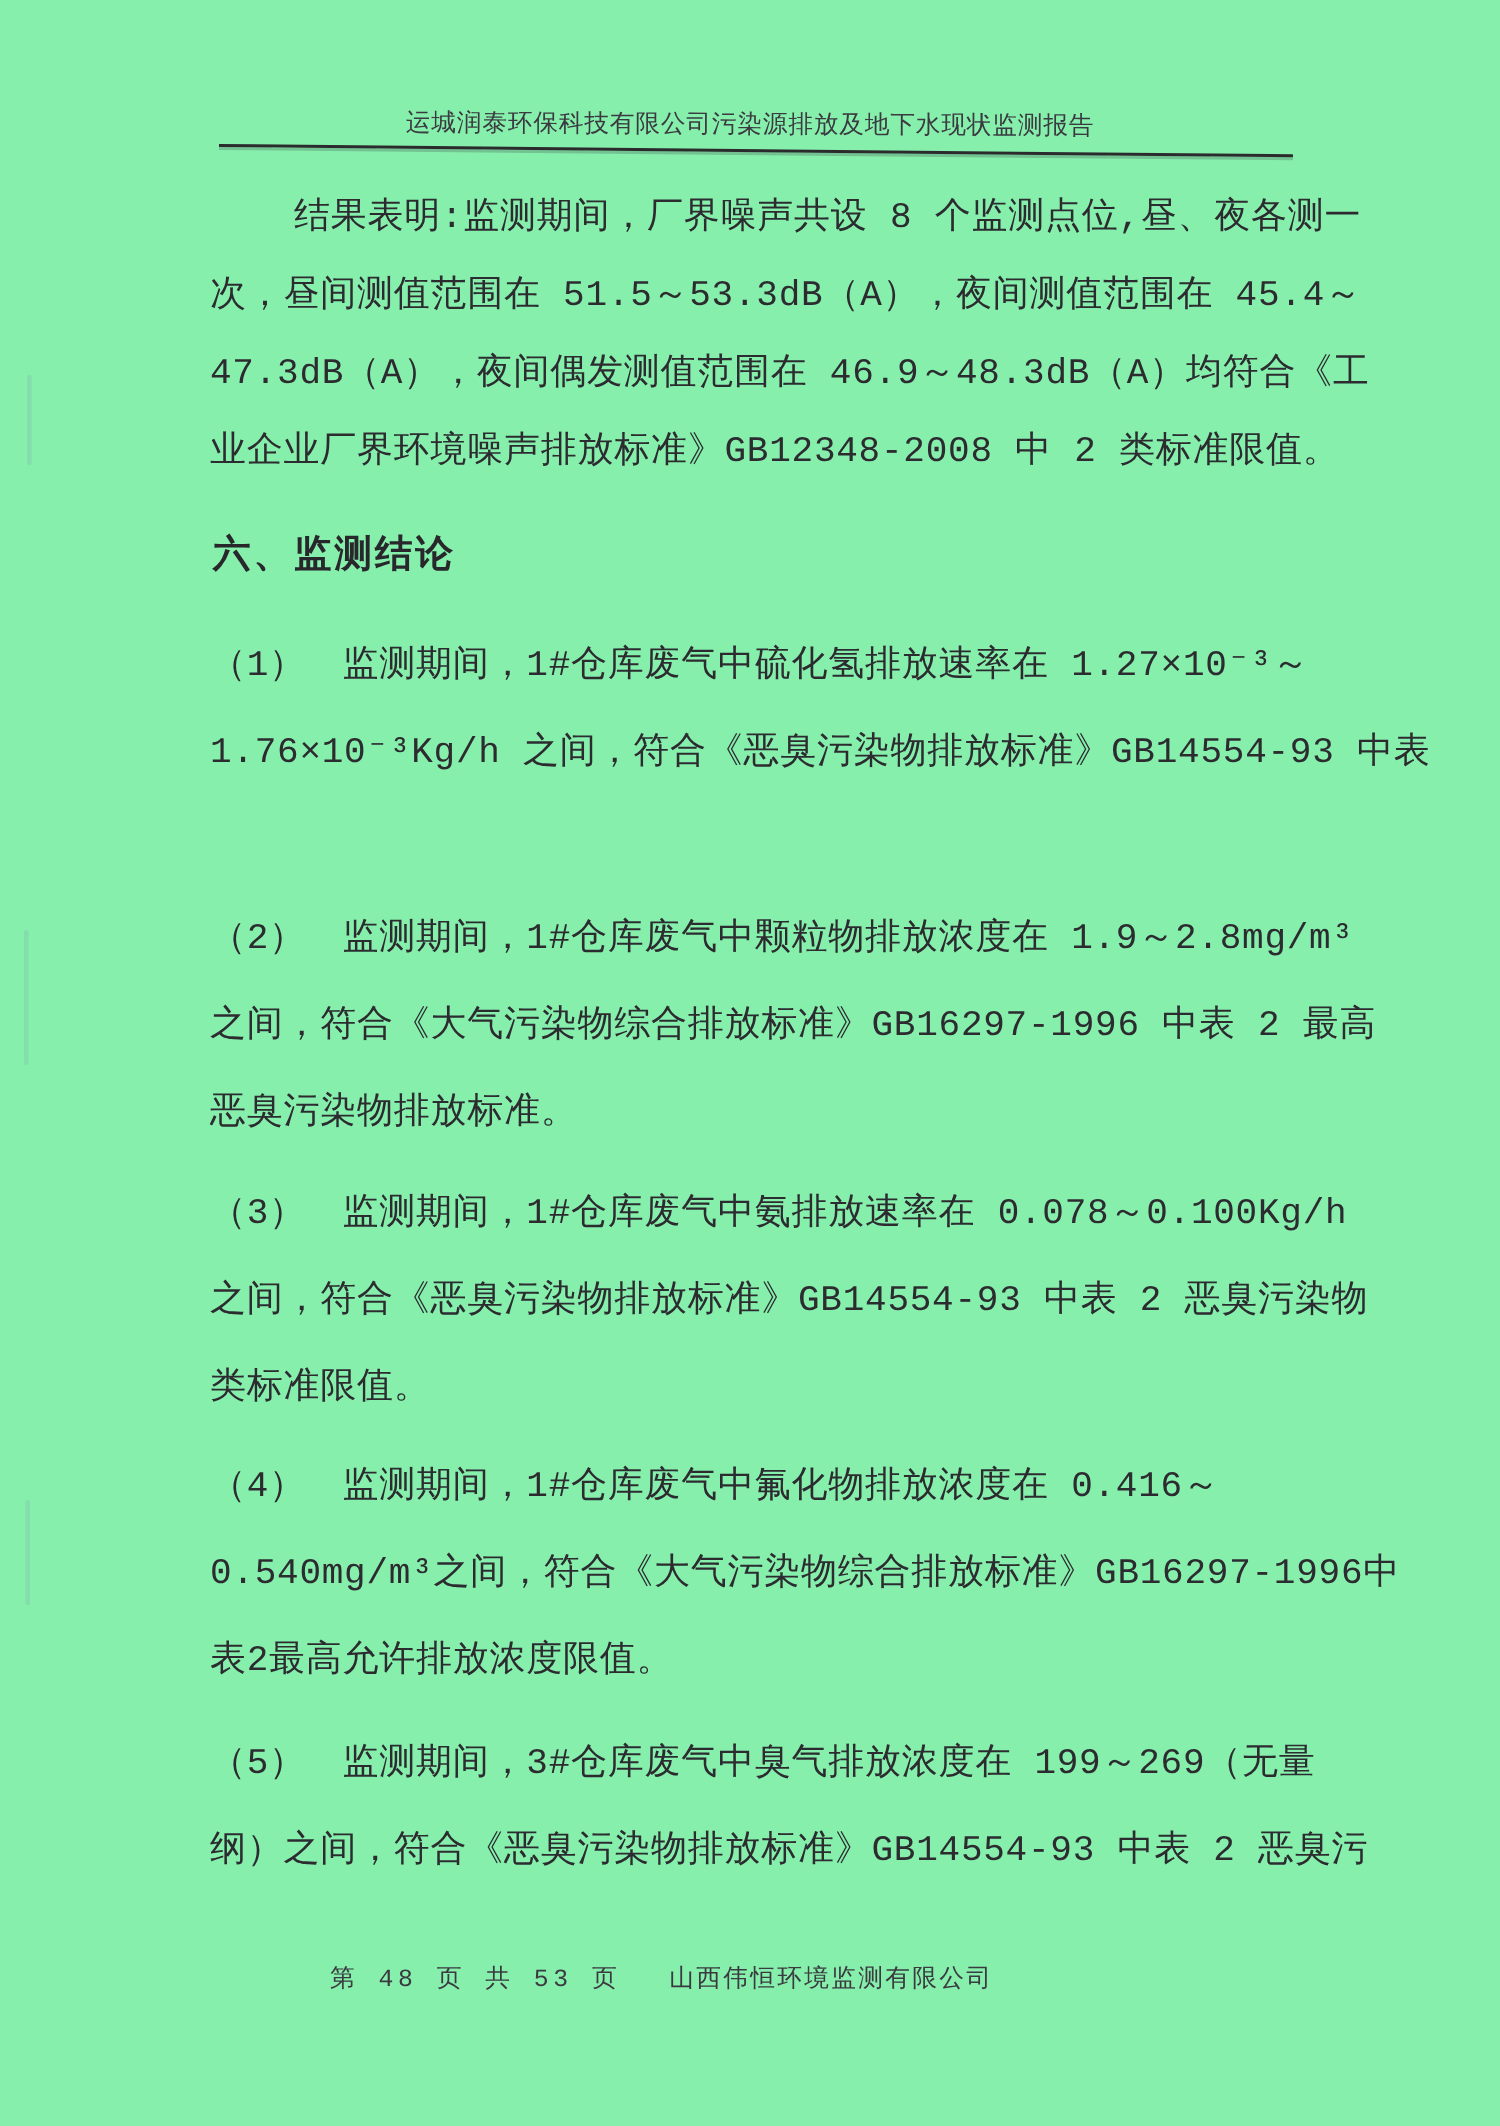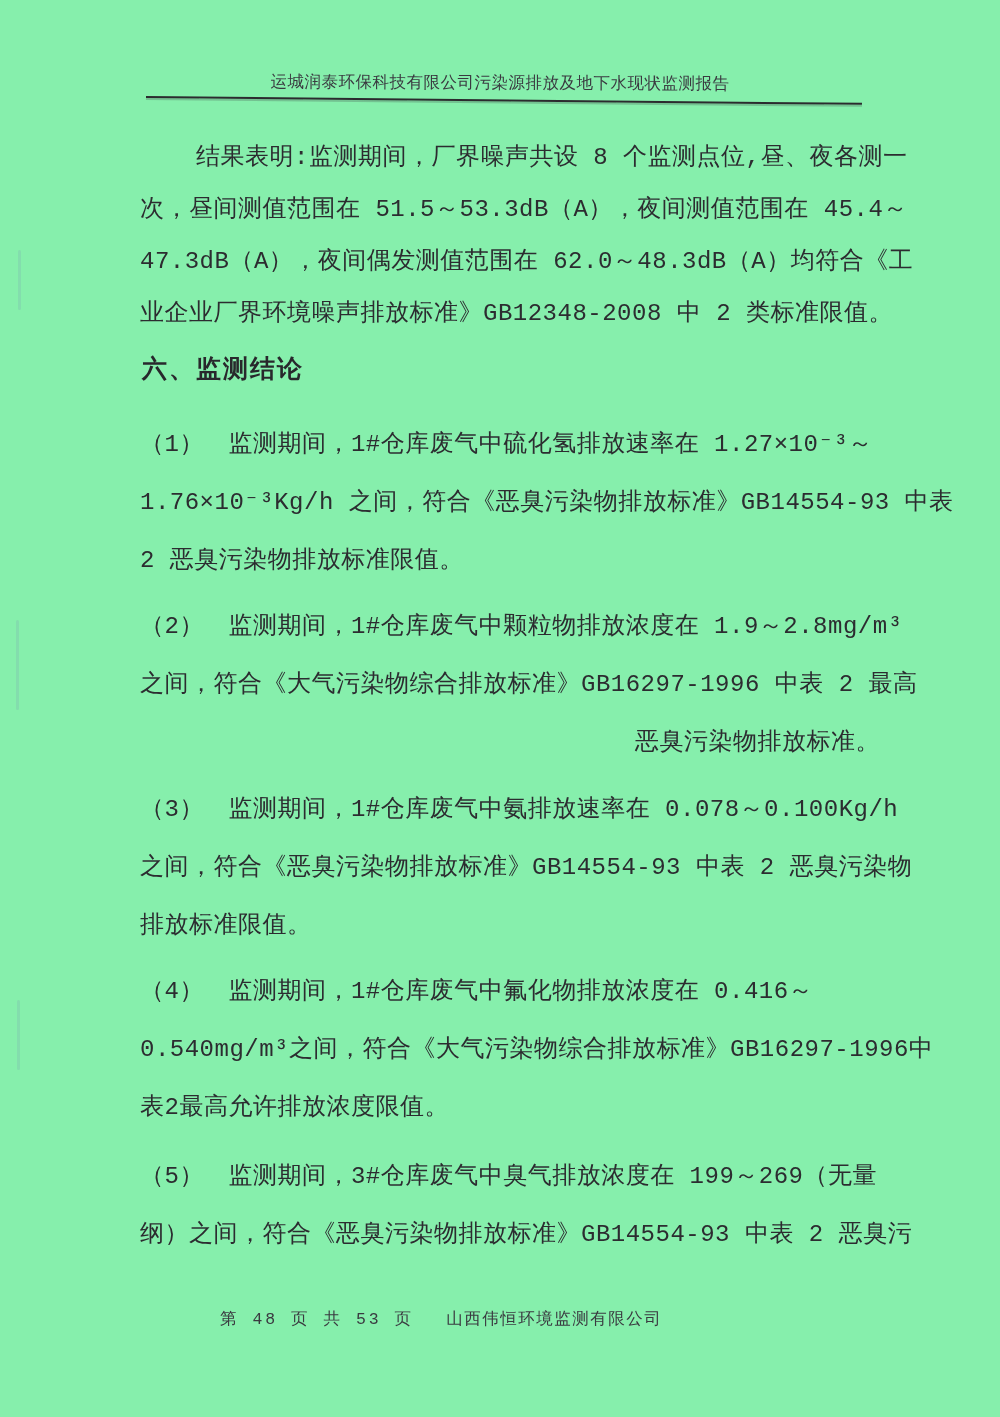--- a/index.html
+++ b/index.html
@@ -44,37 +44,37 @@
   .para {
     position: absolute;
     left: 140px;
     width: 740px;
     font-size: 24px;
     letter-spacing: 0.5px;
   }
   .para .line {
     white-space: pre;
   }
-  .intro { top: 132px; }
+  .intro { top: 120px; }
   .intro .line { line-height: 52px; height: 52px; }
   .ind2 { padding-left: 56px; }   
   .section-heading {
     position: absolute;
     top: 352px;
     left: 142px;
     margin: 0;
     font-size: 25px;
     font-weight: 700;
     letter-spacing: 2px;
     color: #28282c;
     white-space: pre;
   }
   .conc .line { line-height: 58px; height: 58px; }
   .conc-1 { top: 416px; }
-  .conc-2 { top: 598px; text-align: right; }
+  .conc-2 { top: 598px; }
   .conc-3 { top: 781px; }
   .conc-4 { top: 963px; }
   .conc-5 { top: 1148px; }
   
   .footer {
     position: absolute;
     top: 1308px;
     left: 140px;
     width: 740px;
     font-size: 16.5px;
@@ -109,42 +109,41 @@
 <div class="page">
 
   <div>
     <div class="header-title">运城润泰环保科技有限公司污染源排放及地下水现状监测报告</div>
     <div class="header-rule"></div>
   </div>
 
   <div class="para intro">
     <div class="line ind2">结果表明:监测期间，厂界噪声共设 8 个监测点位,昼、夜各测一</div>
     <div class="line">次，昼间测值范围在 51.5～53.3dB（A），夜间测值范围在 45.4～</div>
-    <div class="line">47.3dB（A），夜间偶发测值范围在 62.0～48.3dB（A）均符合《工</div>
+    <div class="line">47.3dB（A），夜间偶发测值范围在 46.9～48.3dB（A）均符合《工</div>
     <div class="line">业企业厂界环境噪声排放标准》GB12348-2008 中 2 类标准限值。</div>
   </div>
 
   <h2 class="section-heading">六、监测结论</h2>
 
   <div class="para conc conc-1">
     <div class="line">（1）　监测期间，1#仓库废气中硫化氢排放速率在 1.27×10⁻³～</div>
     <div class="line">1.76×10⁻³Kg/h 之间，符合《恶臭污染物排放标准》GB14554-93 中表</div>
-    <div class="line">2 恶臭污染物排放标准限值。</div>
   </div>
 
   <div class="para conc conc-2">
     <div class="line">（2）　监测期间，1#仓库废气中颗粒物排放浓度在 1.9～2.8mg/m³</div>
     <div class="line">之间，符合《大气污染物综合排放标准》GB16297-1996 中表 2 最高</div>
     <div class="line">恶臭污染物排放标准。</div>
   </div>
 
   <div class="para conc conc-3">
     <div class="line">（3）　监测期间，1#仓库废气中氨排放速率在 0.078～0.100Kg/h</div>
     <div class="line">之间，符合《恶臭污染物排放标准》GB14554-93 中表 2 恶臭污染物</div>
-    <div class="line">排放标准限值。</div>
+    <div class="line">类标准限值。</div>
   </div>
 
   <div class="para conc conc-4">
     <div class="line">（4）　监测期间，1#仓库废气中氟化物排放浓度在 0.416～</div>
     <div class="line">0.540mg/m³之间，符合《大气污染物综合排放标准》GB16297-1996中</div>
     <div class="line">表2最高允许排放浓度限值。</div>
   </div>
 
   <div class="para conc conc-5">
     <div class="line">（5）　监测期间，3#仓库废气中臭气排放浓度在 199～269（无量</div>

